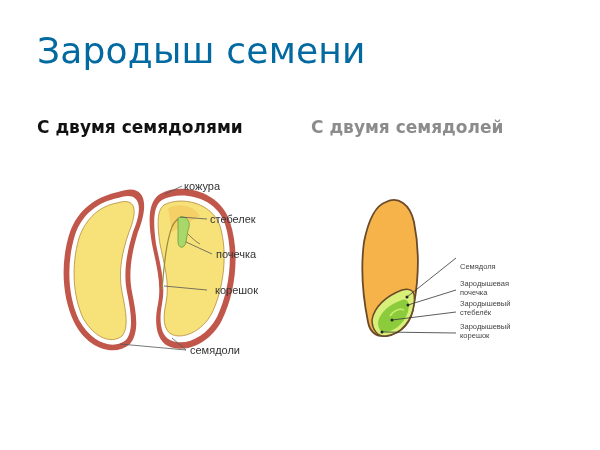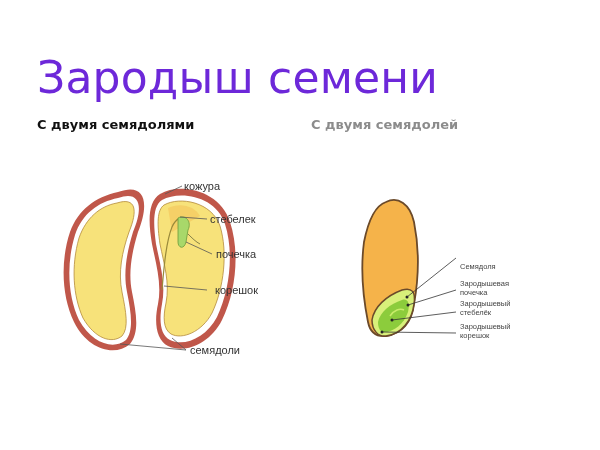--- a/index.html
+++ b/index.html
@@ -1,18 +1,18 @@
 <!DOCTYPE html>
 <html><head>
 <meta charset="utf-8">
 <style>
   html, body { margin: 0; padding: 0; background: #ffffff; }
   body { width: 600px; height: 450px; position: relative; overflow: hidden; font-family: "DejaVu Sans", sans-serif; }
-  .title { position: absolute; left: 37px; top: 52px; font-size: 44px; color: #6d28d9; font-family: "DejaVu Sans", sans-serif; font-weight: normal; letter-spacing: 0.2px; }
-  .sub { position: absolute; top: 117px; font-size: 13px; font-weight: bold; font-family: "DejaVu Sans", sans-serif; }
+  .title { position: absolute; left: 37px; top: 30px; font-size: 36px; color: #0369a1; font-family: "DejaVu Sans", sans-serif; font-weight: normal; letter-spacing: 0.2px; }
+  .sub { position: absolute; top: 117px; font-size: 17px; font-weight: bold; font-family: "DejaVu Sans", sans-serif; }
   .sub-left { left: 37px; color: #111; }
   .sub-right { left: 311px; color: #8c8c8c; }
   svg { position: absolute; overflow: visible; }
   .lbl { font-family: "Liberation Sans", sans-serif; font-size: 11px; fill: #333; }
   .lbl-sm { font-family: "Liberation Sans", sans-serif; font-size: 7.5px; fill: #444; }
 </style>
 </head>
 <body>
 
 <div class="title">Зародыш семени</div>

